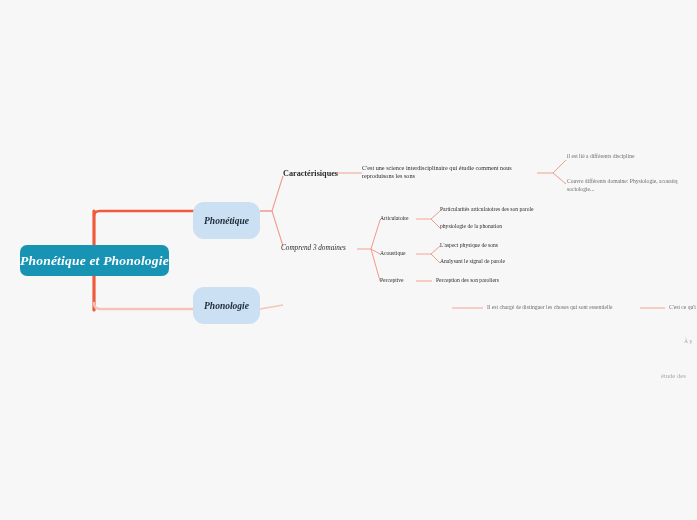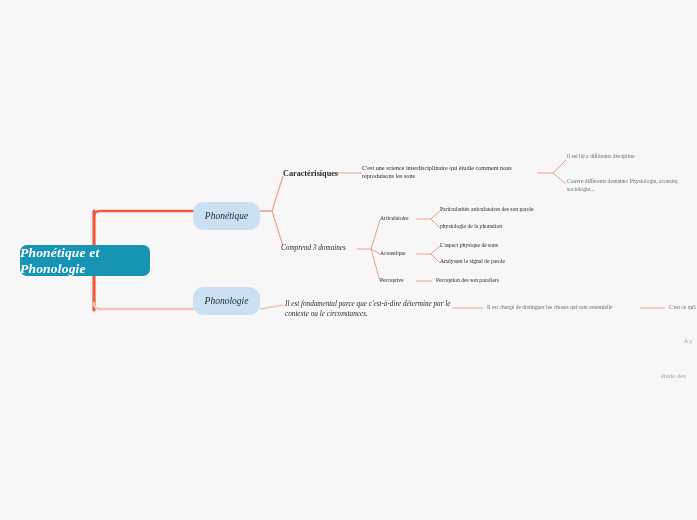--- a/index.html
+++ b/index.html
@@ -10,40 +10,40 @@
     overflow:hidden;
     position:relative;
   }
   #canvas{position:absolute;inset:0;width:697px;height:520px;}
   svg.links{position:absolute;left:0;top:0;width:697px;height:520px;pointer-events:none;}
 
   .node{position:absolute;box-sizing:border-box;}
 
   
   .root{
-    left:20px;top:245px;width:130px;height:31px;
+    left:20px;top:245px;width:149px;height:31px;
     background:#1793b4;
     border-radius:7px;
     color:#ffffff;
     font-weight:bold;font-style:italic;
     font-size:13.5px;
     display:flex;align-items:center;justify-content:center;
     letter-spacing:.2px;
     z-index:5;
   }
 
   
   .pill{
     background:#cbe0f3;
     border-radius:11px;
     color:#1b2a37;
-    font-weight:normal;font-style:italic;
+    font-weight:bold;font-style:italic;
     font-size:9.5px;
     display:flex;align-items:center;justify-content:center;
-    height:28px;
+    height:37px;
     z-index:4;
   }
   .pill-phonetique{left:193px;top:202px;width:67px;}
   .pill-phonologie{left:193px;top:287px;width:67px;}
 
   
   .leaf{
     position:absolute;
     color:#2b2b2b;
     z-index:3;
@@ -121,21 +121,20 @@
   <div class="leaf small" style="left:440px;top:206px;width:130px;">Particularités articulatoires des son parole</div>
   <div class="leaf small" style="left:440px;top:223px;width:130px;">physiologie de la phonation</div>
 
   <div class="leaf small" style="left:380px;top:250px;width:40px;">Acoustique</div>
   <div class="leaf small" style="left:440px;top:242px;width:130px;">L'aspect physique de sons</div>
   <div class="leaf small" style="left:440px;top:258px;width:130px;">Analysant le signal de parole</div>
 
   <div class="leaf small" style="left:380px;top:277px;width:40px;">Perceptive</div>
   <div class="leaf small" style="left:436px;top:277px;width:130px;">Perception des son paroliers</div>
 
-  <div class="leaf bolditalic" style="left:285px;top:300px;width:166px;">Il est fondamental parce que c'est-à-dire détermine par le contexte ou le circonstances.</div>
 
   <div class="leaf small faint" style="left:487px;top:304px;width:152px;">Il est chargé de distinguer les choses qui sont essentielle</div>
 
   <div class="leaf small faint" style="left:669px;top:304px;width:60px;">C'est ce qu'i</div>
 
   <div class="leaf small vfaint" style="left:684px;top:338px;width:60px;">À p</div>
 
   <div class="leaf mid vfaint" style="left:661px;top:372px;width:70px;">étude des</div>
 
 </div>

